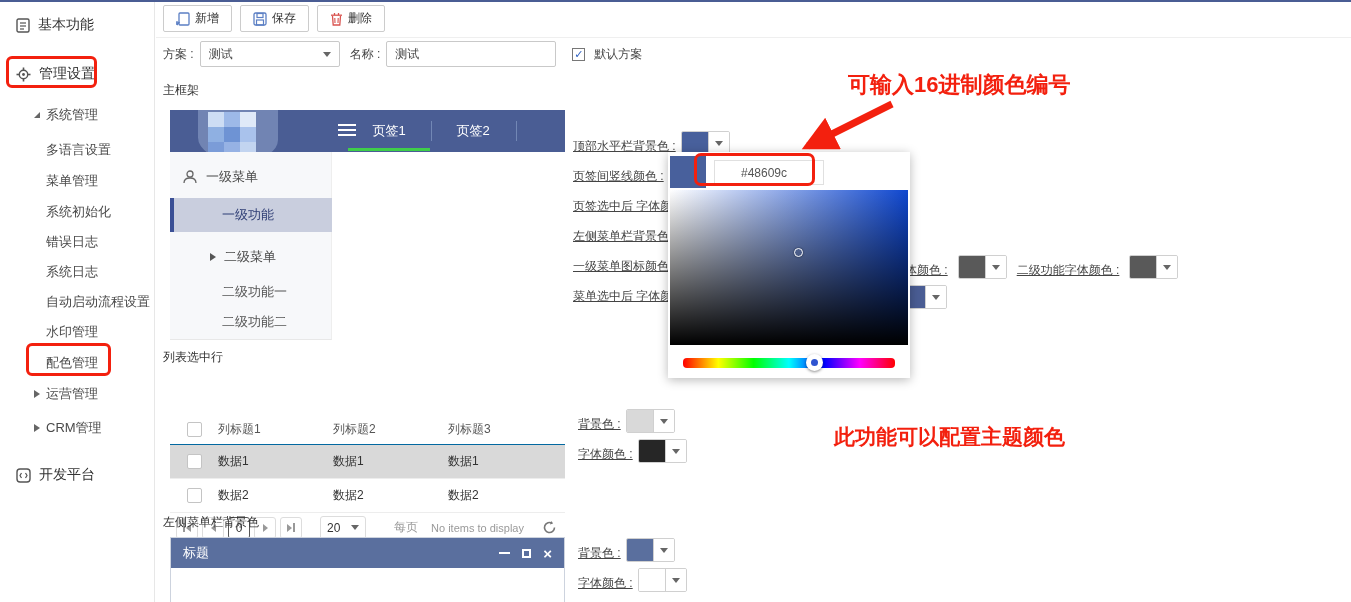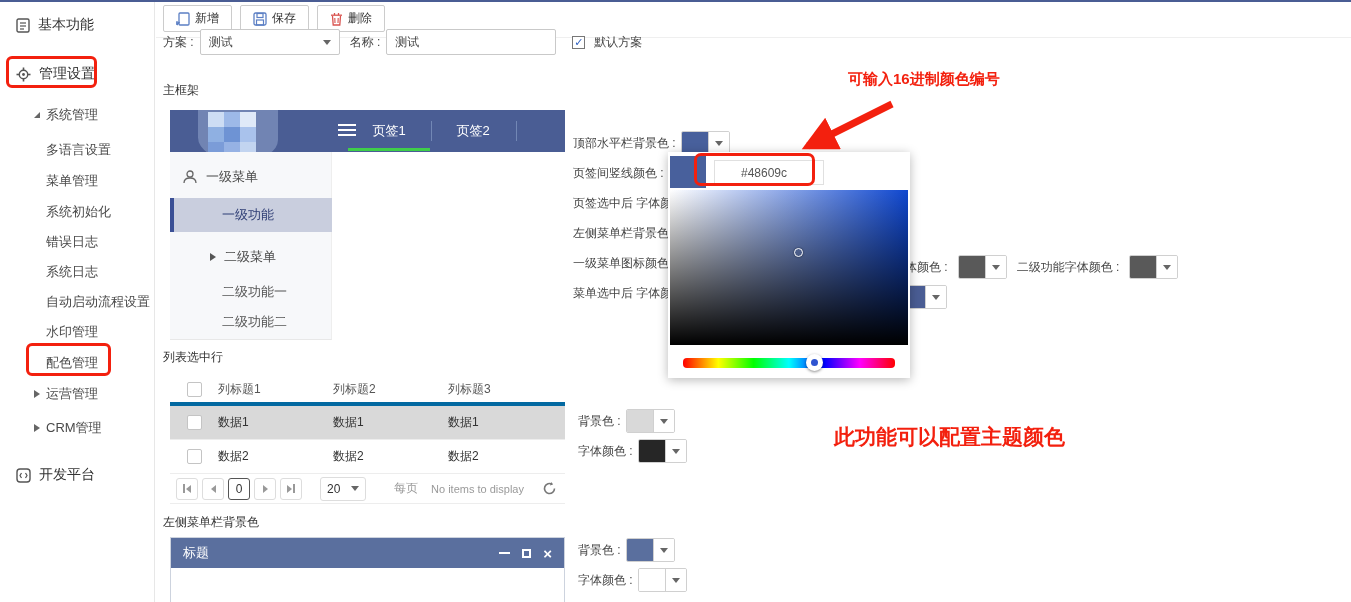--- a/index.html
+++ b/index.html
@@ -19,21 +19,21 @@
   .tri-exp { width:0; height:0; border-bottom:6px solid #666; border-left:6px solid transparent; }
   .tri-col { width:0; height:0; border-left:6px solid #666; border-top:4px solid transparent; border-bottom:4px solid transparent; }
   .redbox { position:absolute; border:3px solid #f3200e; border-radius:6px; z-index:30; pointer-events:none; }
 
   
   #toolbar { left:163px; top:5px; display:flex; gap:8px; }
   .tbtn { display:inline-flex; align-items:center; gap:5px; padding:4px 12px; height:27px; border:1px solid #ccc; border-radius:2px; background:#fff; font-size:12px; color:#333; cursor:pointer; }
   #toolbar-sep { left:156px; top:37px; right:0; border-top:1px solid #efefef; }
 
   
-  #formrow { left:163px; top:29px; display:flex; align-items:center; gap:6px; font-size:12px; color:#444; }
+  #formrow { left:163px; top:41px; display:flex; align-items:center; gap:6px; font-size:12px; color:#444; }
   .selbox { width:140px; height:26px; border:1px solid #c9c9c9; border-radius:2px; background:#fff; display:flex; align-items:center; justify-content:space-between; padding:0 8px; cursor:pointer; }
   .inputbox { width:170px; height:26px; border:1px solid #c9c9c9; border-radius:2px; background:#fff; display:flex; align-items:center; padding:0 8px; }
   .caret { width:0; height:0; border-left:4px solid transparent; border-right:4px solid transparent; border-top:5px solid #666; }
   .chk { width:13px; height:13px; border:1px solid #777; background:#fff; display:flex; align-items:center; justify-content:center; font-size:11px; font-weight:bold; color:#2d5fc0; margin-left:10px; margin-right:3px; }
 
   .seclabel { position:absolute; font-size:12px; color:#333; }
 
   
   #preview { left:170px; top:110px; width:395px; height:230px; }
   #pv-topbar { position:absolute; left:0; top:0; width:395px; height:42px; }
@@ -42,30 +42,30 @@
   #pv-burger div { height:2px; background:#fff; margin-bottom:3px; }
   .pv-tab { position:absolute; top:0; height:42px; width:82px; display:flex; align-items:center; justify-content:center; color:#fff; font-size:13px; cursor:pointer; }
   .pv-div { position:absolute; top:11px; width:1px; height:20px; background:#7287b5; }
   #pv-underline { position:absolute; left:178px; top:38px; width:82px; height:3px; }
   #pv-menu { position:absolute; left:0; top:42px; width:162px; height:188px; background:#f7f8fa; border-bottom:1px solid #e8e8e8; border-right:1px solid #eee; }
   .pvm { position:absolute; display:flex; align-items:center; gap:8px; font-size:13px; color:#4a4a4a; cursor:pointer; }
   #pv-sel { position:absolute; left:0; top:46px; width:162px; height:34px; border-left:4px solid #3b5096; display:flex; align-items:center; }
   #pv-sel span { margin-left:48px; color:#2f3e75; font-size:13px; }
 
   
-  .srow { position:absolute; left:573px; height:24px; display:flex; align-items:center; font-size:12px; color:#444; white-space:nowrap; }
+  .srow { position:absolute; left:573px; height:24px; display:flex; align-items:flex-end; font-size:12px; color:#444; white-space:nowrap;text-decoration:underline; }
   .srow .lb { margin-right:5px; }
   .cpick { display:flex; border:1px solid #d0d0d0; border-radius:2px; overflow:hidden; background:#fff; cursor:pointer; }
   .cswatch { width:26px; height:22px; background:#fff; }
   .cbtn { width:21px; height:22px; background:#fff; border-left:1px solid #d0d0d0; display:flex; align-items:center; justify-content:center; }
 
   
   #ltable { left:170px; top:376px; width:395px; background:#fff; font-size:12px; }
   .trow { display:flex; align-items:center; height:34px; border-bottom:1px solid #ededed; }
-  .trow.head { height:30px; color:#555; border-bottom:4px solid #0369a1; }
+  .trow.head { height:30px; color:#555; border-bottom:1px solid #0369a1;margin-top:39px; }
   .tcell { width:115px; }
   .tcell:last-child { width:117px; }
   .ckcol { width:48px; display:flex; justify-content:center; }
   .ck { width:15px; height:15px; border:1px solid #c4c4c4; border-radius:2px; background:#fff; cursor:pointer; }
   #pager { display:flex; align-items:center; height:30px; padding:0 8px 0 6px; gap:4px; border-bottom:1px solid #ededed; }
   .pgbtn { width:22px; height:22px; border:1px solid #ddd; border-radius:3px; background:#fff; display:flex; align-items:center; justify-content:center; gap:1px; cursor:pointer; }
   .pgcur { border-color:#555; font-size:12px; color:#333; }
   .tl { width:0; height:0; border-top:4px solid transparent; border-bottom:4px solid transparent; border-right:5px solid #999; }
   .tr2 { width:0; height:0; border-top:4px solid transparent; border-bottom:4px solid transparent; border-left:5px solid #999; }
   .pbar { width:2px; height:9px; background:#999; }
@@ -87,21 +87,21 @@
   #pk-grad { position:absolute; left:2px; top:38px; width:238px; height:155px;
     background:linear-gradient(to top,#000,rgba(0,0,0,0)),linear-gradient(to right,#fff,#0f47cf); cursor:crosshair; }
   #pk-ind { position:absolute; left:124px; top:58px; width:9px; height:9px; border:1.5px solid #fff; border-radius:50%; box-shadow:0 0 2px rgba(0,0,0,.6); }
   #pk-hue { position:absolute; left:15px; top:206px; width:212px; height:10px; border-radius:4px;
     background:linear-gradient(to right,#f00,#ff0,#0f0,#0ff,#00f,#f0f,#f00); cursor:pointer; }
   #pk-handle { position:absolute; left:138px; top:202px; width:17px; height:17px; background:#fff; border-radius:50%; box-shadow:0 1px 3px rgba(0,0,0,.45); display:flex; align-items:center; justify-content:center; }
   #pk-handle div { width:7px; height:7px; border-radius:50%; background:#2f54d0; }
 
   
   .note { position:absolute; color:#f3200e; font-weight:bold; z-index:25; white-space:nowrap; }
-  #note1 { left:848px; top:70px; font-size:15px; }
+  #note1 { left:848px; top:70px; font-size:22px; }
   #note2 { left:834px; top:423px; font-size:21px; }
   #arrow { left:788px; top:96px; z-index:25; }
   #hexbox { left:694px; top:153px; width:121px; height:33px; border-radius:7px; z-index:30; }
 </style>
 </head>
 <body>
 
 <div id="topline" class="abs" style="background: rgb(74, 93, 148);"></div>
 
 <div id="sidebar" class="abs">

